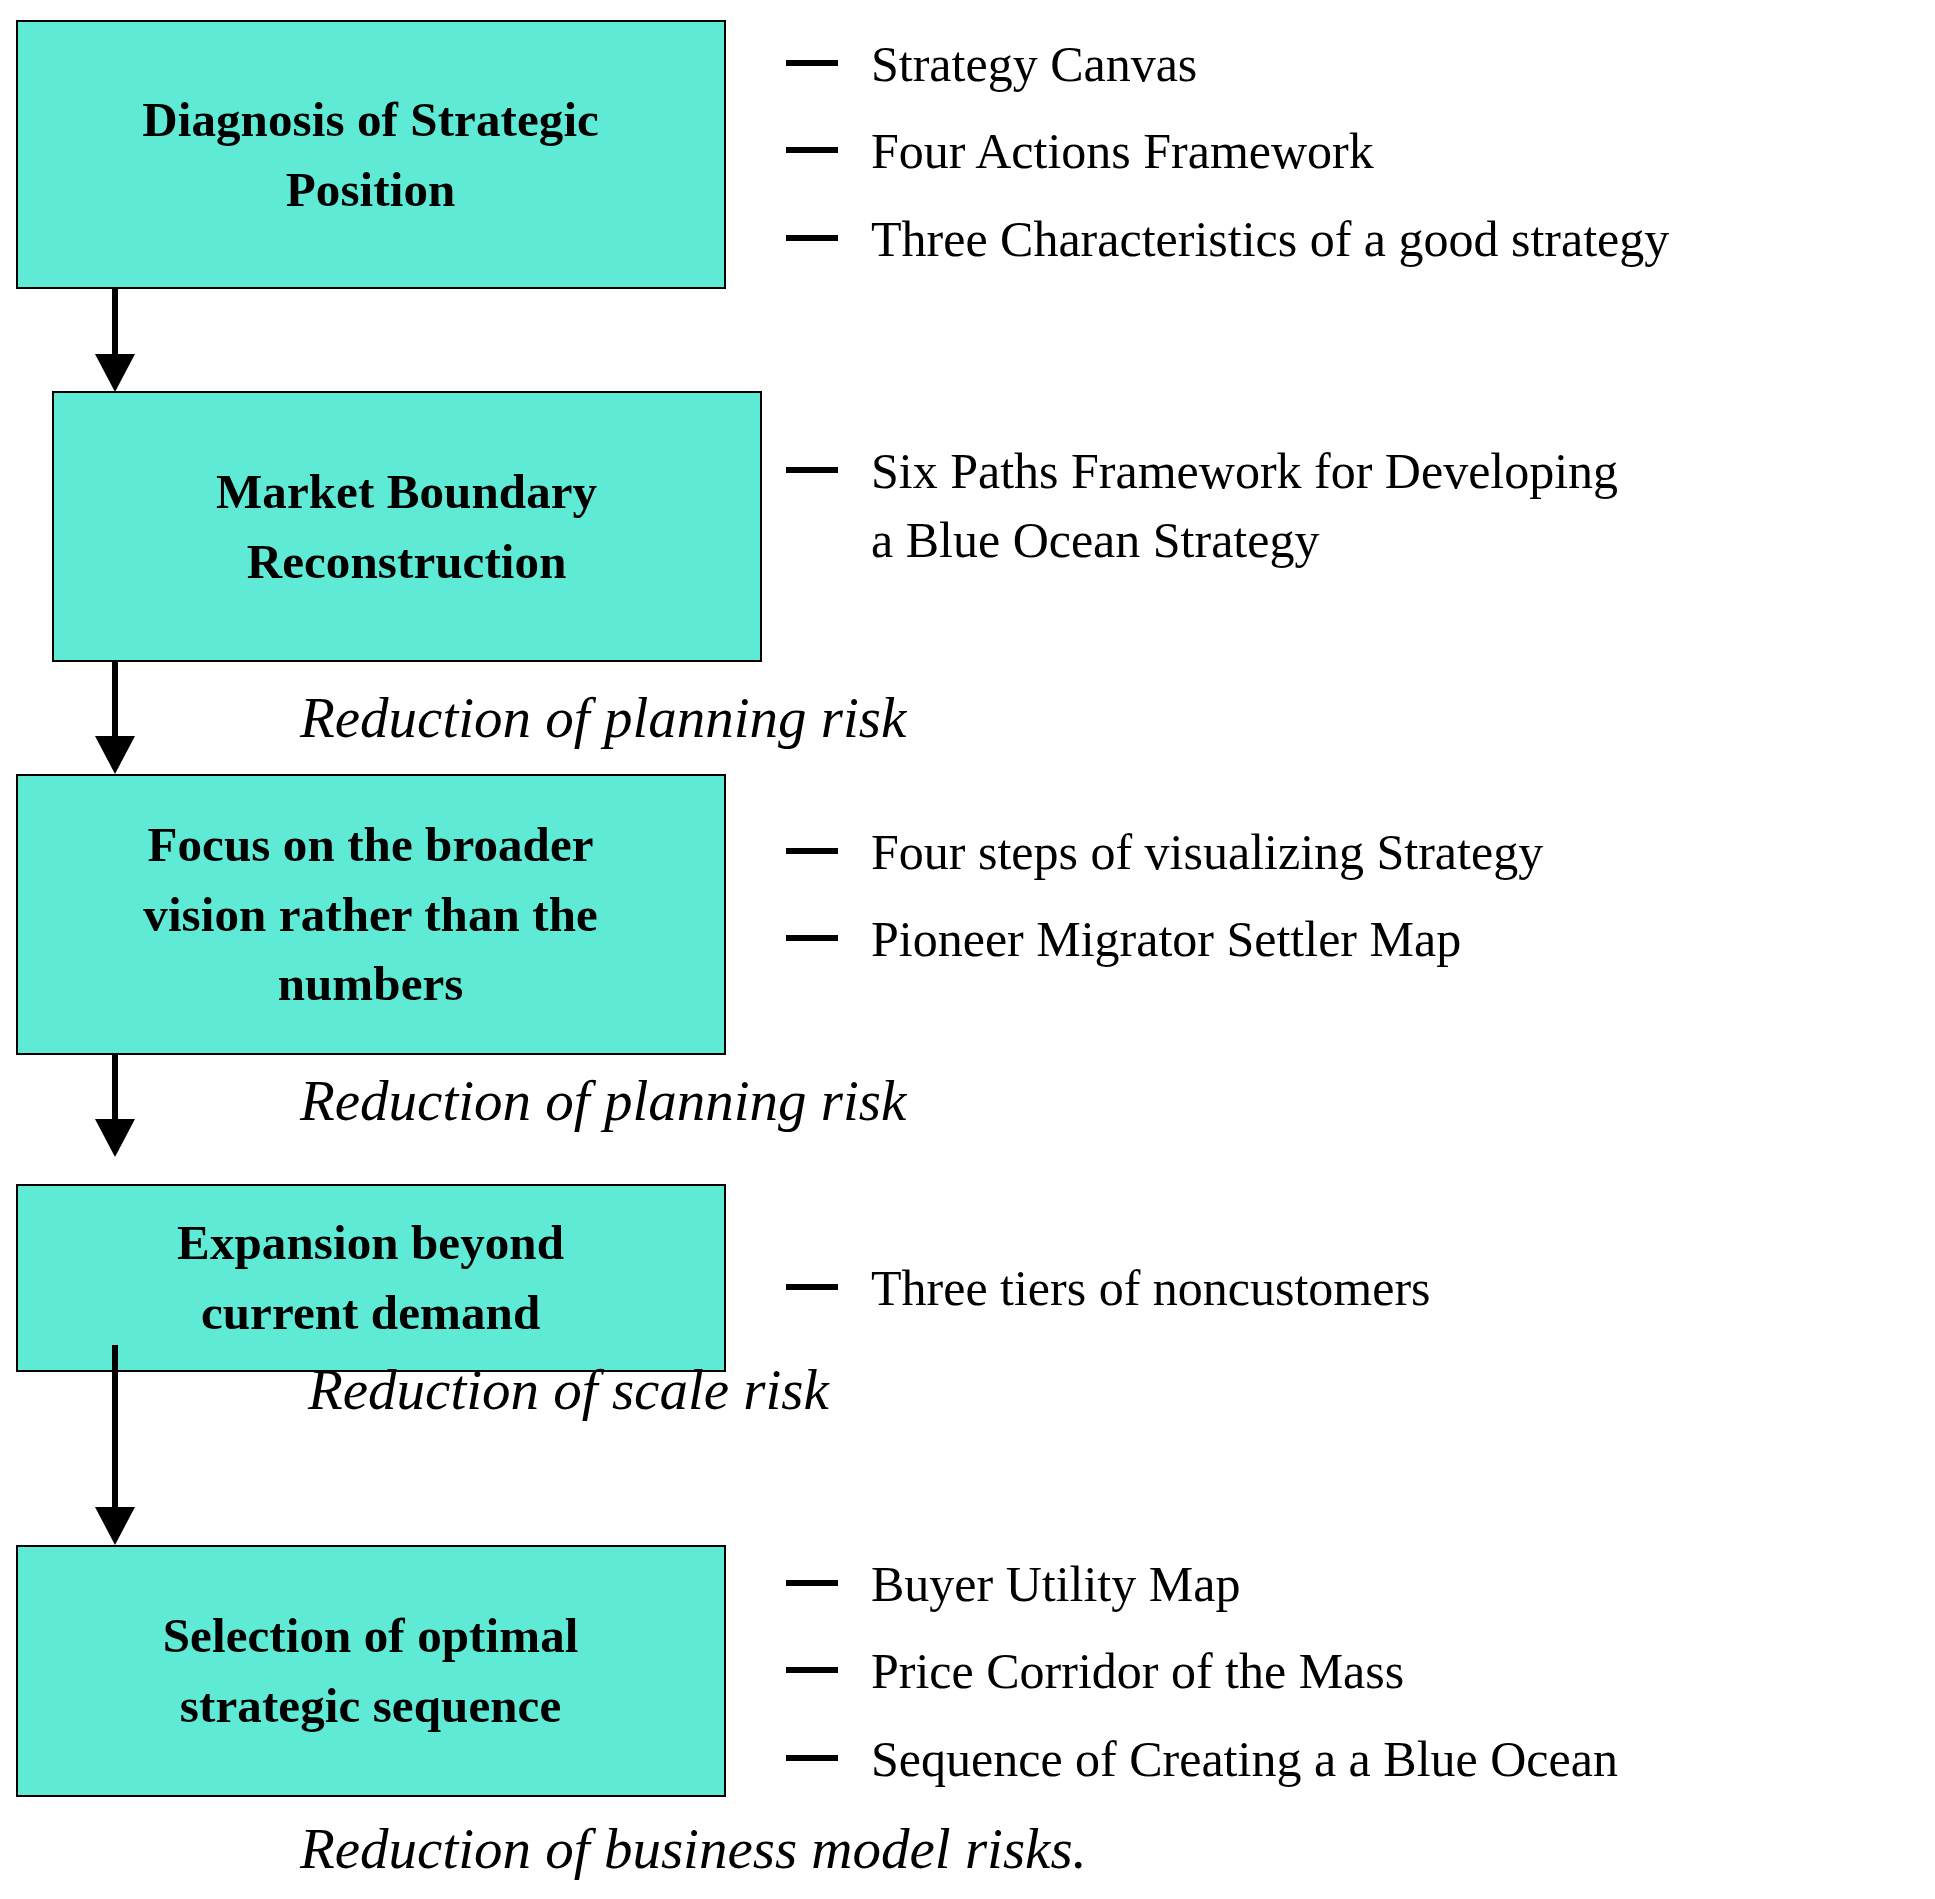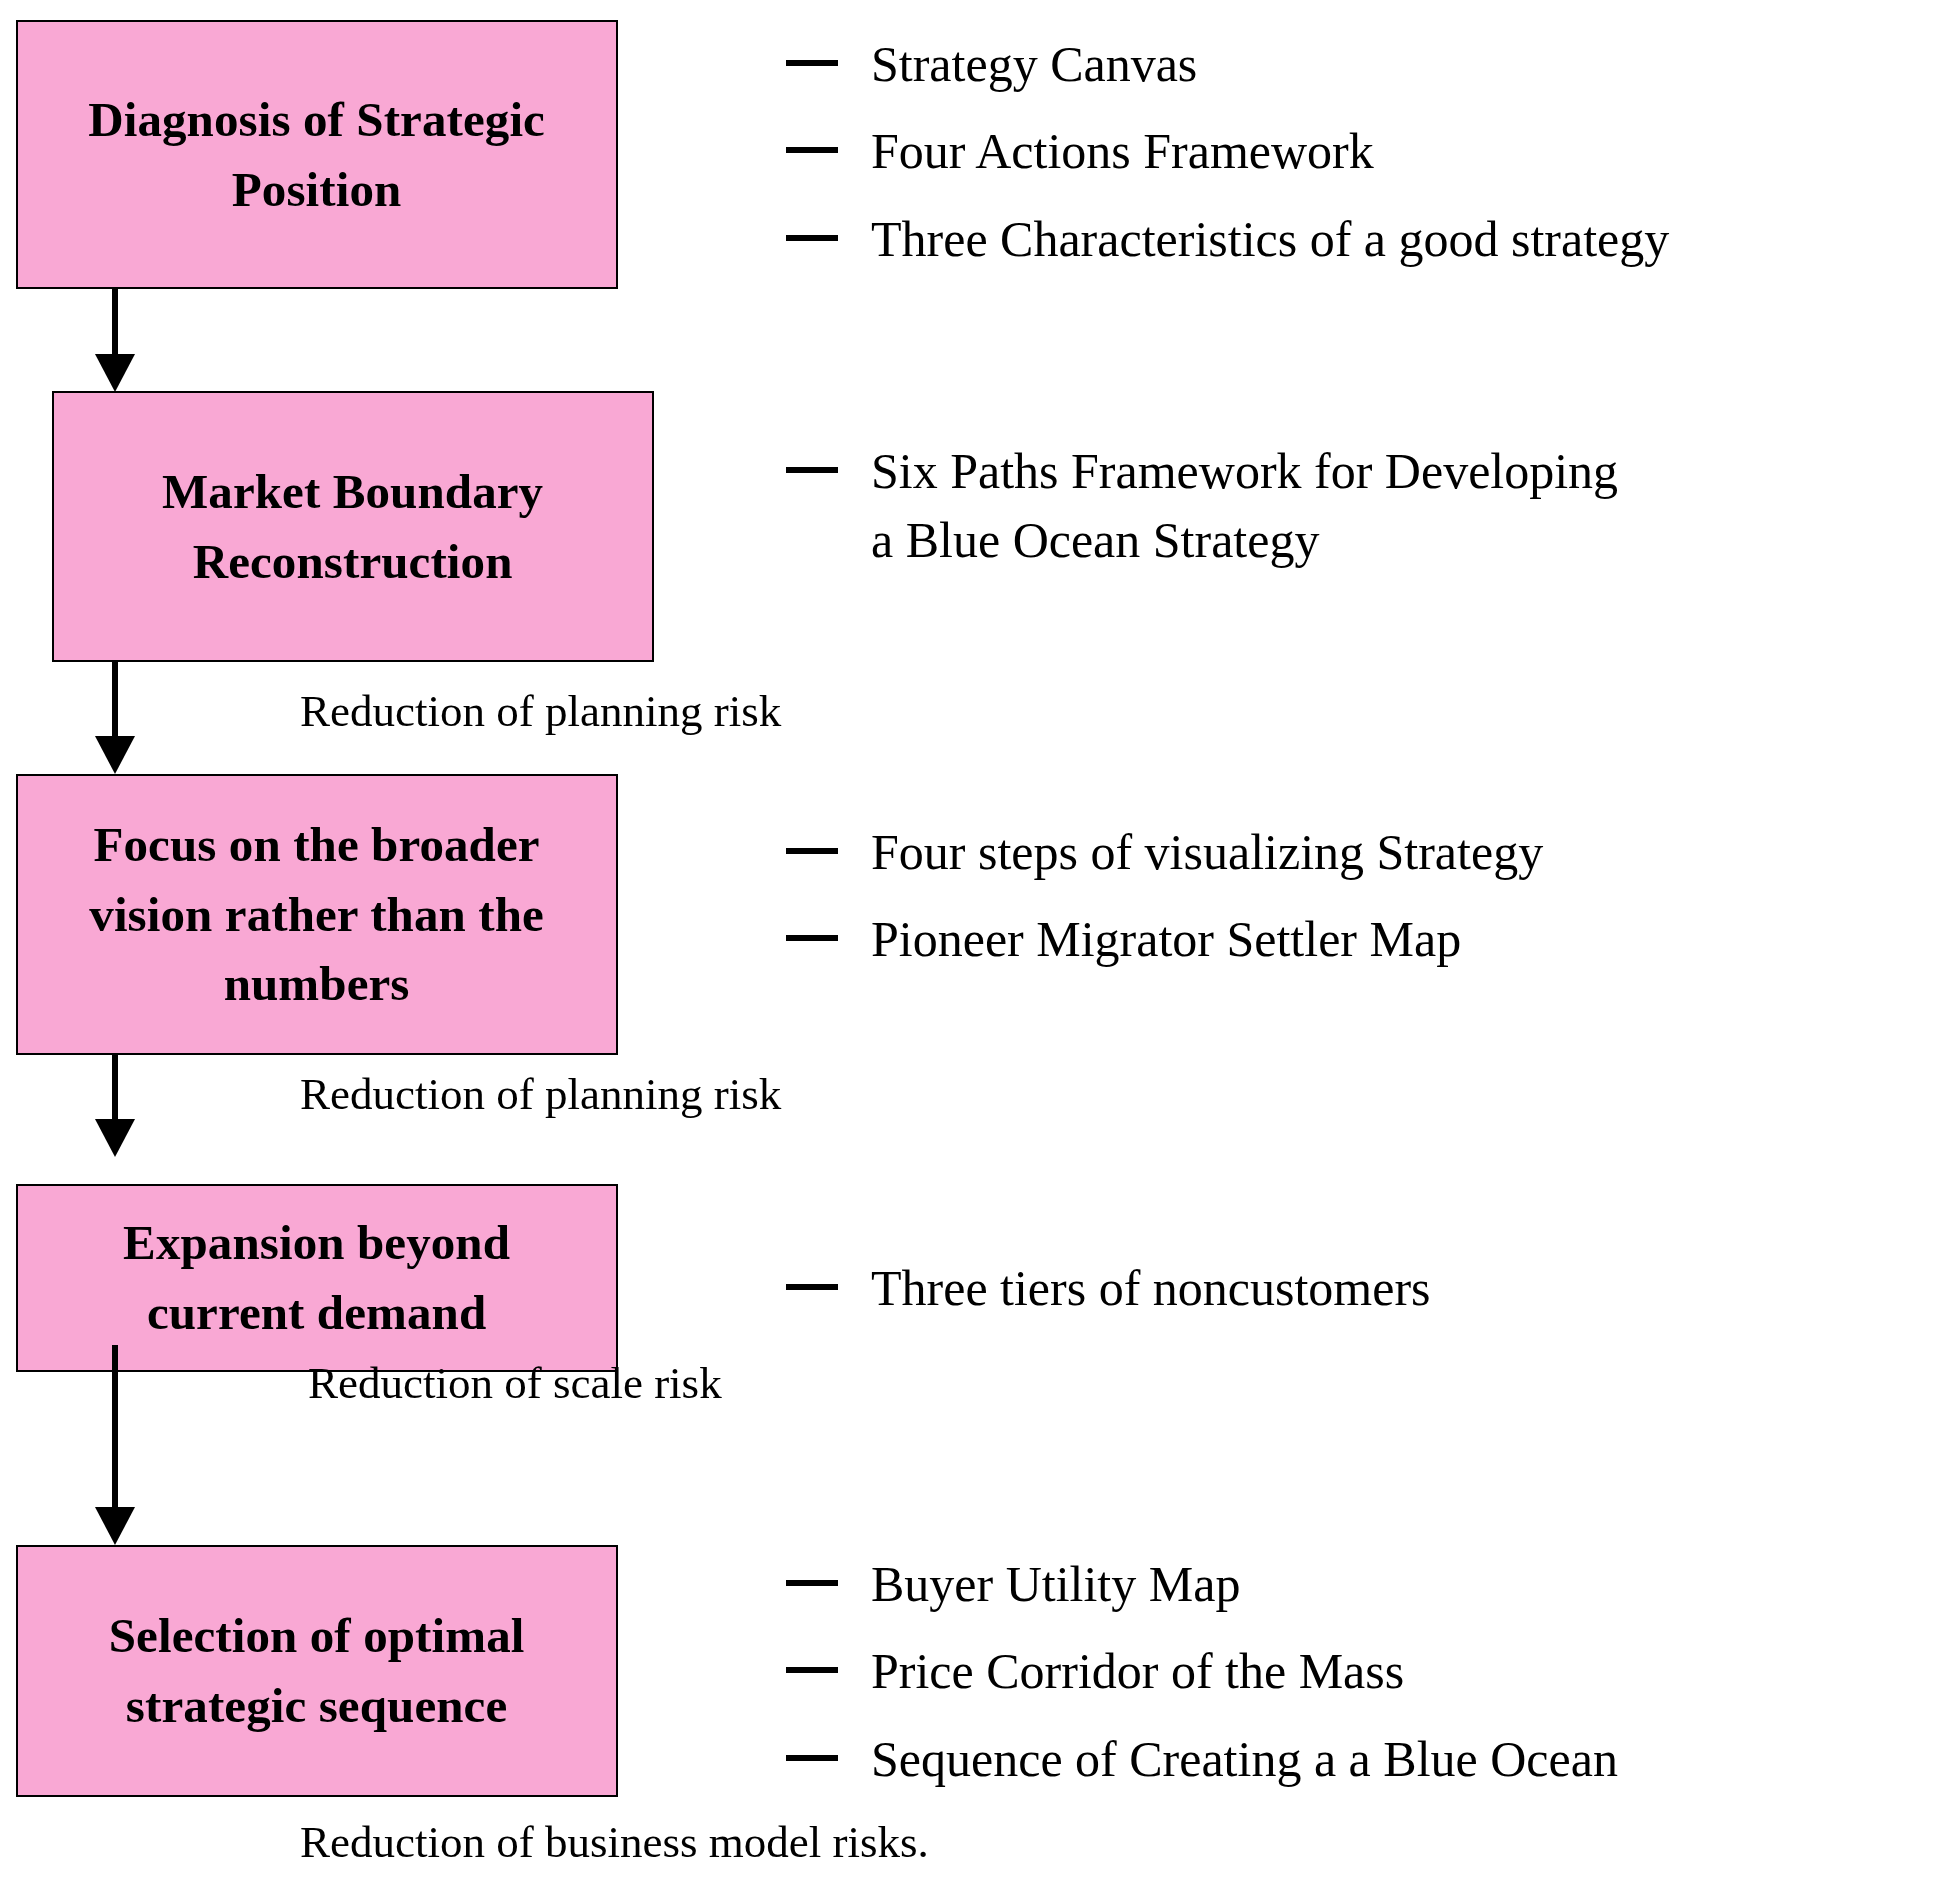--- a/index.html
+++ b/index.html
@@ -15,24 +15,24 @@
     background: #ffffff;
     overflow: hidden;
     font-family: "Liberation Serif", "DejaVu Serif", serif;
     color: #000000;
   }
 
   
   .stage-box {
     position: absolute;
     left: 15.6px;
-    width: 602px;
+    width: 710px;
     box-sizing: border-box;
     border: 2.8px solid #000000;
-    background: #f9a8d4;
+    background: #5eead4;
     display: flex;
     align-items: center;
     justify-content: center;
     padding: 4.2px 24px;
   }
   .stage-label {
     font-family: "Liberation Serif", "DejaVu Serif", serif;
     font-weight: bold;
     font-size: 49px;
     line-height: 1.42;
@@ -83,21 +83,22 @@
   .arrow-3 .head  { top: 64px; }
 
   .arrow-4 { top: 1345px; height: 202px; }
   .arrow-4 .shaft { height: 165px; }
   .arrow-4 .head  { top: 162px; }
 
   
   .risk-label {
     position: absolute;
     font-family: "Liberation Serif", "DejaVu Serif", serif;
-    font-size: 45px;
+    font-style: italic;
+    font-size: 57px;
     line-height: 1.1;
     white-space: nowrap;
   }
   .risk-1 { left: 300px; top: 687px; }
   .risk-2 { left: 300px; top: 1070px; }
   .risk-3 { left: 308px; top: 1359px; }
   .risk-4 { left: 300px; top: 1818px; }
 
   
   .tool-list {

